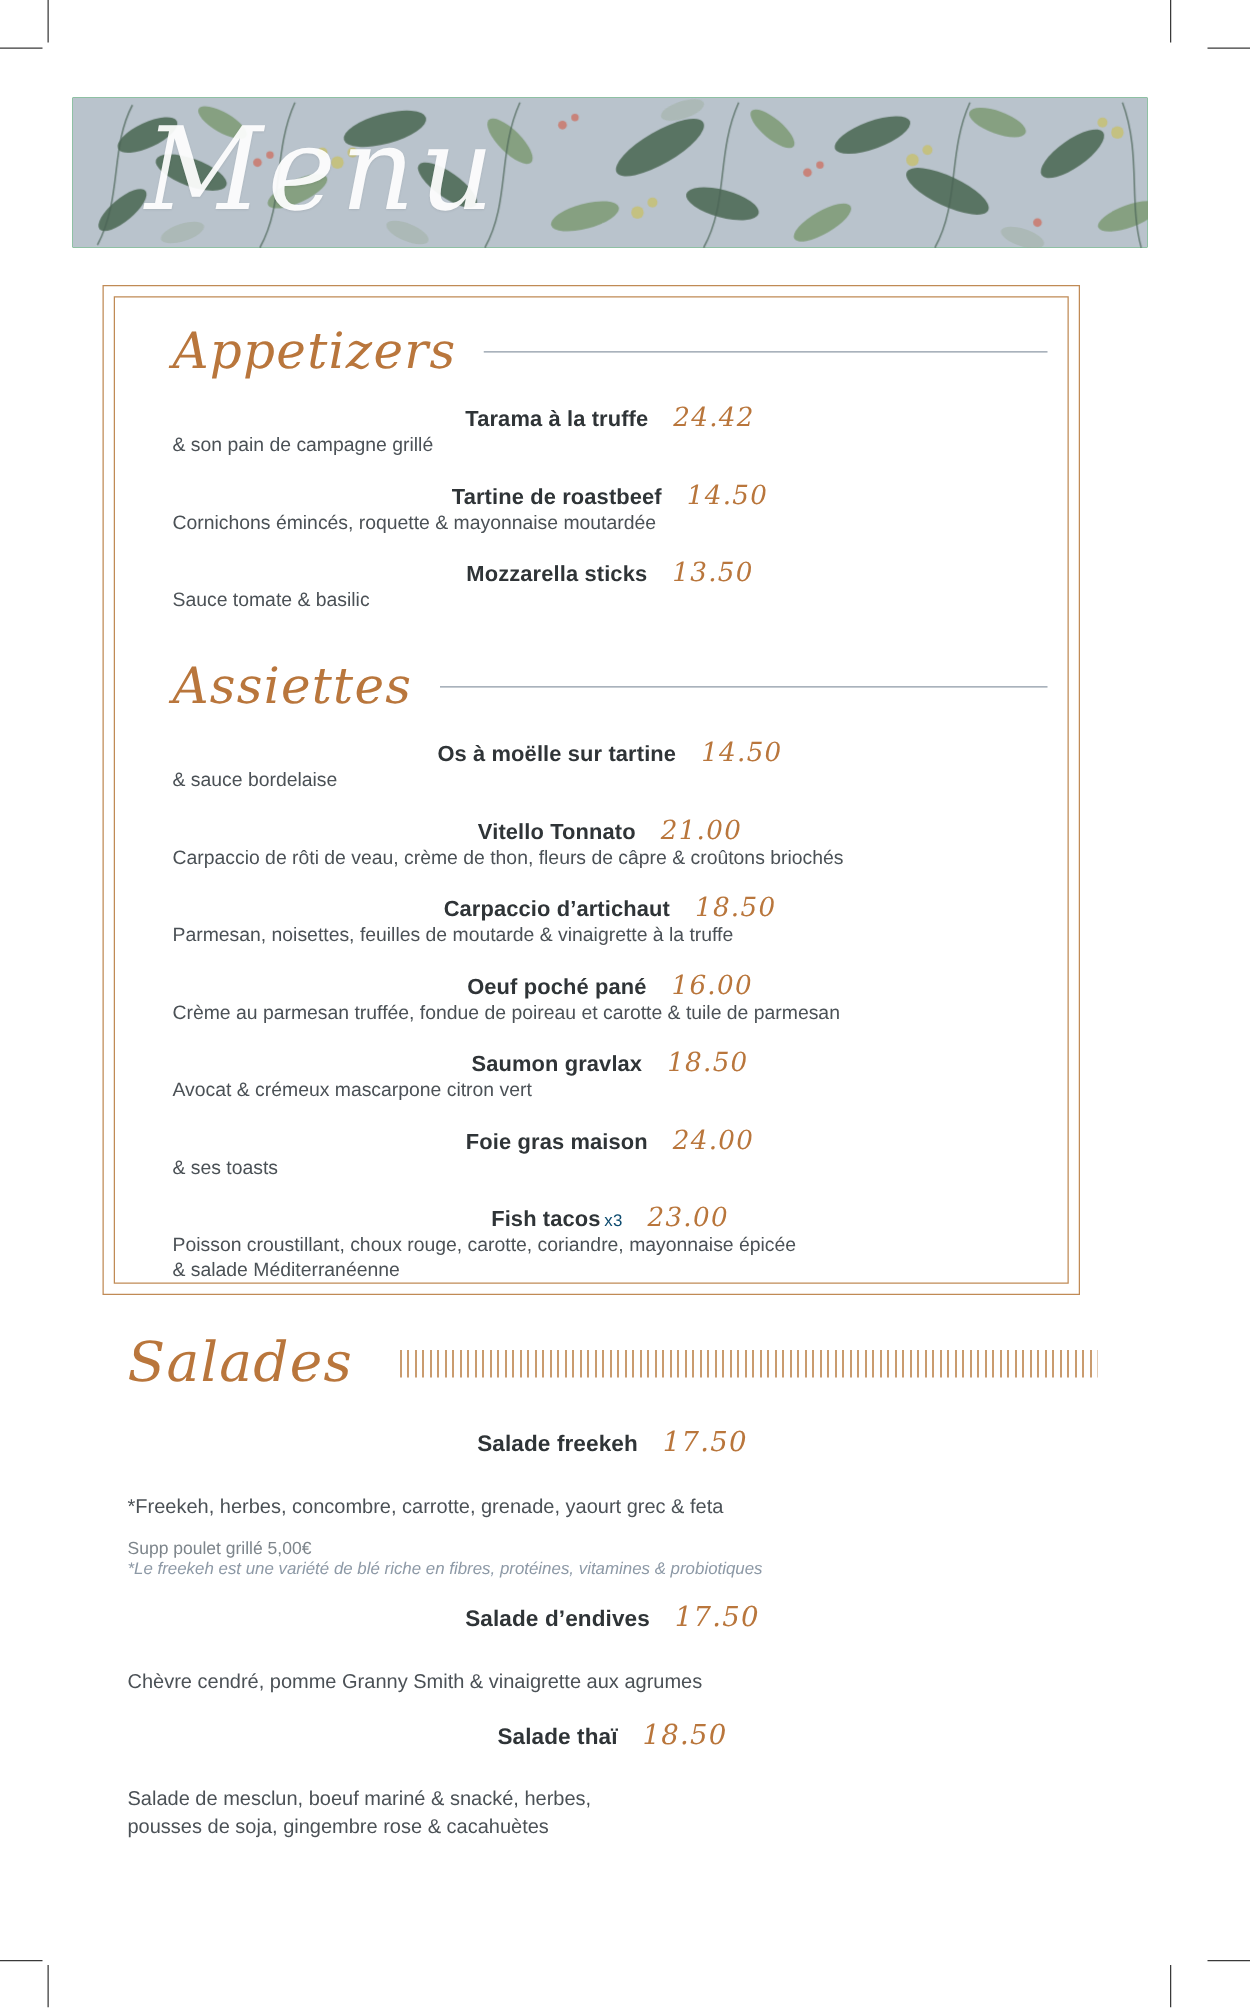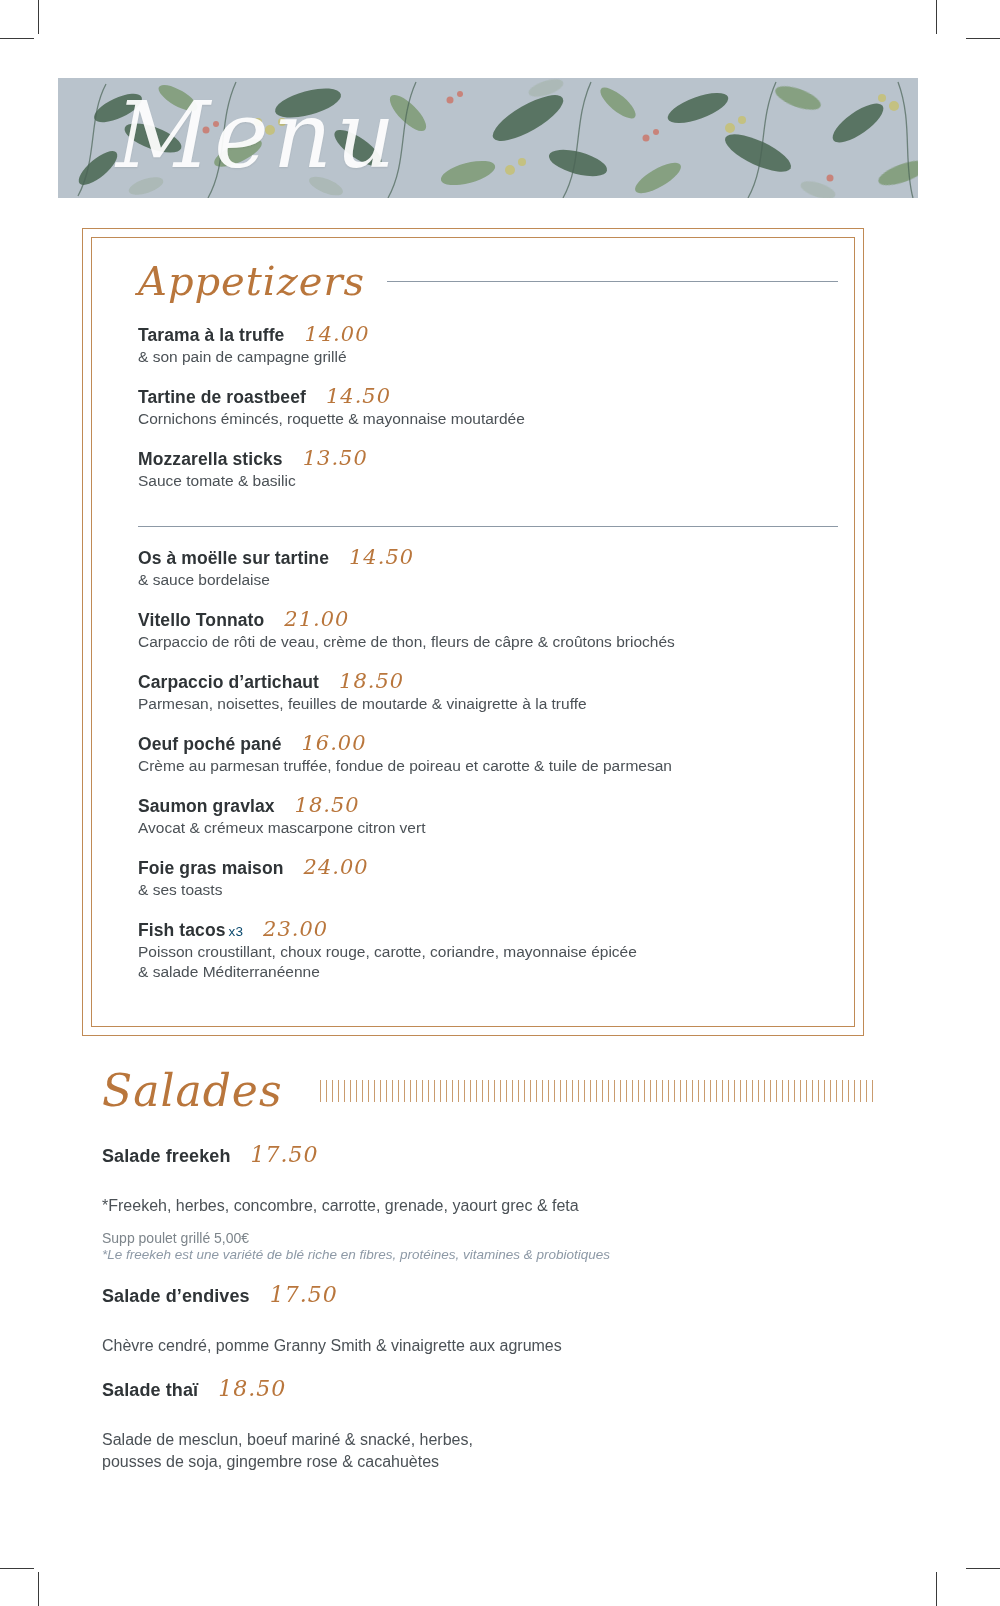--- a/index.html
+++ b/index.html
@@ -121,21 +121,21 @@
 
   
   .items { margin-top: 18px; }
   .item {
     position: relative;
     margin-bottom: 16px;
   }
   .item .row {
     display: flex;
     align-items: baseline;
-    justify-content: flex-start;
+    justify-content: center;
   }
   .item .name {
     font-size: 17.5px;
     font-weight: 600;
     letter-spacing: .1px;
     color: #2f3437;
   }
   .item .name .qty {
     font-size: 13.5px;
     font-weight: 400;
@@ -261,21 +261,21 @@
 <div class="section-appetizers">
   <div class="sec-head">
     <span class="script">Appetizers</span>
     <span class="rule"></span>
   </div>
   <div class="items">
 
     <div class="item">
       <div class="row">
         <span class="name">Tarama à la truffe</span>
-        <span class="price">14.00</span>
+        <span class="price">24.42</span>
       </div>
       <div class="desc">&amp; son pain de campagne grillé</div>
     </div>
 
     <div class="item">
       <div class="row">
         <span class="name">Tartine de roastbeef</span>
         <span class="price">14.50</span>
       </div>
       <div class="desc">Cornichons émincés, roquette &amp; mayonnaise moutardée</div>
@@ -287,20 +287,21 @@
         <span class="price">13.50</span>
       </div>
       <div class="desc">Sauce tomate &amp; basilic</div>
     </div>
 
   </div>
 </div>
 
 <div class="section-assiettes">
   <div class="sec-head">
+    <span class="script">Assiettes</span>
     <span class="rule"></span>
   </div>
   <div class="items">
 
     <div class="item">
       <div class="row">
         <span class="name">Os à moëlle sur tartine</span>
         <span class="price">14.50</span>
       </div>
       <div class="desc">&amp; sauce bordelaise</div>

